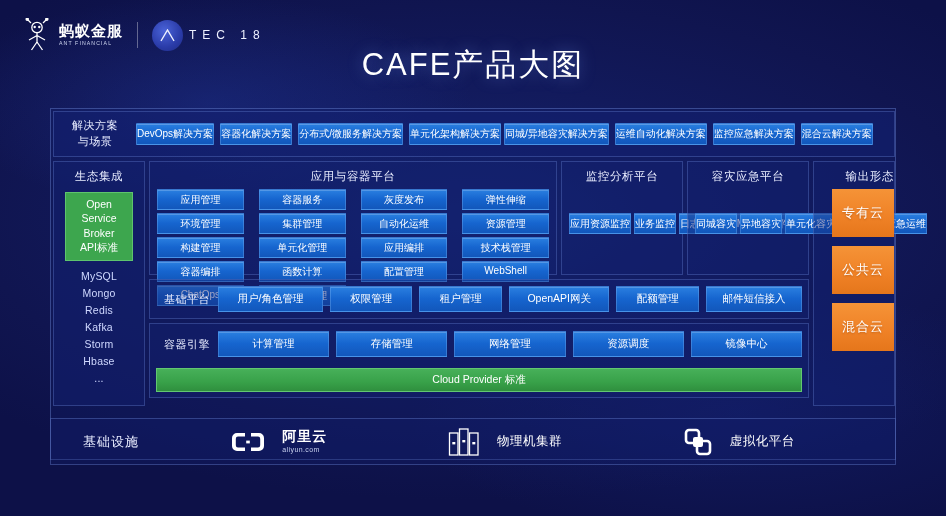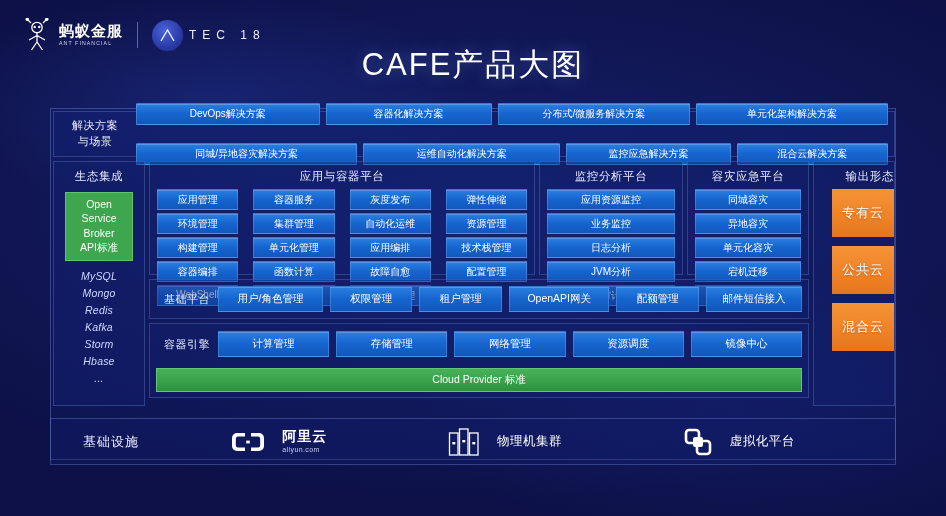--- a/index.html
+++ b/index.html
@@ -57,21 +57,21 @@
     background: rgba(20,34,115,0.45);
     position: absolute;
   }
 
   
   .solutions { left: 2px; top: 2px; width: 842px; height: 46px; display: flex; align-items: center; }
   .band-label {
     flex: 0 0 auto; width: 82px; text-align: center; font-size: 11px; color: #e8ecff;
     line-height: 1.45; letter-spacing: 0.5px;
   }
-  .solutions-rows { flex: 1; display: flex; flex-direction: column; gap: 18px; padding-right: 6px; }
+  .solutions-rows { flex: 1; display: flex; flex-direction: row; gap: 3px; padding-right: 6px; }
   .sol-row { display: flex; gap: 6px; }
   .chip {
     background: linear-gradient(180deg, #2a7fe0 0%, #1665cf 48%, #1257bb 100%);
     border: 1px solid rgba(150,200,255,0.30);
     color: #ffffff; font-size: 10px; text-align: center;
     padding: 3px 0 3px; border-radius: 1px; white-space: nowrap;
     box-shadow: inset 0 1px 0 rgba(255,255,255,0.22);
   }
 
   
@@ -87,42 +87,42 @@
     padding: 7px 0 5px;
   }
 
   
   .eco { width: 92px; display: flex; flex-direction: column; align-items: center; }
   .eco-green {
     width: 68px; margin-top: 3px;
     background: #3da64e; border: 1px solid #5ec46e;
     color: #fff; font-size: 10.5px; text-align: center; line-height: 1.38; padding: 4px 0 5px;
   }
-  .eco-list { margin-top: 7px; font-size: 10.5px; color: #cfd8ff; text-align: center; line-height: 1.62; font-style: italic; }
+  .eco-list { margin-top: 7px; font-size: 10.5px; color: #cfd8ff; text-align: center; line-height: 1.62; }
   .eco-list div { letter-spacing: 0.2px; }
 
   
   .center-stack { flex: 1; display: flex; flex-direction: column; gap: 4px; }
   .row-upper { display: flex; gap: 4px; height: 114px; }
 
   .app-platform { flex: 1; }
   .grid4 {
     display: grid; grid-template-columns: repeat(4, 1fr); gap: 3px 15px;
     padding: 0 7px 6px;
   }
   .cell {
     background: linear-gradient(180deg, #2a7fe0 0%, #1665cf 48%, #1257bb 100%);
     border: 1px solid rgba(150,200,255,0.28);
     color: #fff; font-size: 10px; text-align: center; padding: 2.5px 0;
     white-space: nowrap; box-shadow: inset 0 1px 0 rgba(255,255,255,0.20);
   }
 
-  .mon { width: 144px; }
+  .mon { width: 122px; }
   .dr  { width: 122px; }
-  .stack1 { display: flex; flex-direction: column; gap: 3px; padding: 0 7px 6px; }
+  .stack1 { display: flex; flex-direction: row; gap: 3px; padding: 0 7px 6px; margin-top: 24px; }
 
   
   .rowband { display: flex; align-items: center; height: 40px; padding: 0 6px; }
   .rowband .band-label2 {
     flex: 0 0 auto; width: 62px; text-align: center; font-size: 11px; color: #e9edff; letter-spacing: 0.5px;
   }
   .rowband .items { flex: 1; display: flex; gap: 7px; }
   .rowband .items .cell { flex: 1; padding: 5px 0; font-size: 10.5px; }
 
   .engine-wrap { display: flex; flex-direction: column; }
@@ -252,21 +252,20 @@
             <div class="cell">环境管理</div>
             <div class="cell">集群管理</div>
             <div class="cell">自动化运维</div>
             <div class="cell">资源管理</div>
             <div class="cell">构建管理</div>
             <div class="cell">单元化管理</div>
             <div class="cell">应用编排</div>
             <div class="cell">技术栈管理</div>
             <div class="cell">容器编排</div>
             <div class="cell">函数计算</div>
-            <div class="cell">故障自愈</div>
             <div class="cell">配置管理</div>
             <div class="cell">WebShell</div>
             <div class="cell">ChatOps</div>
             <div class="cell">混合云管理</div>
           </div>
         </div>
 
         <div class="panel mon">
           <div class="panel-title">监控分析平台</div>
           <div class="stack1">

